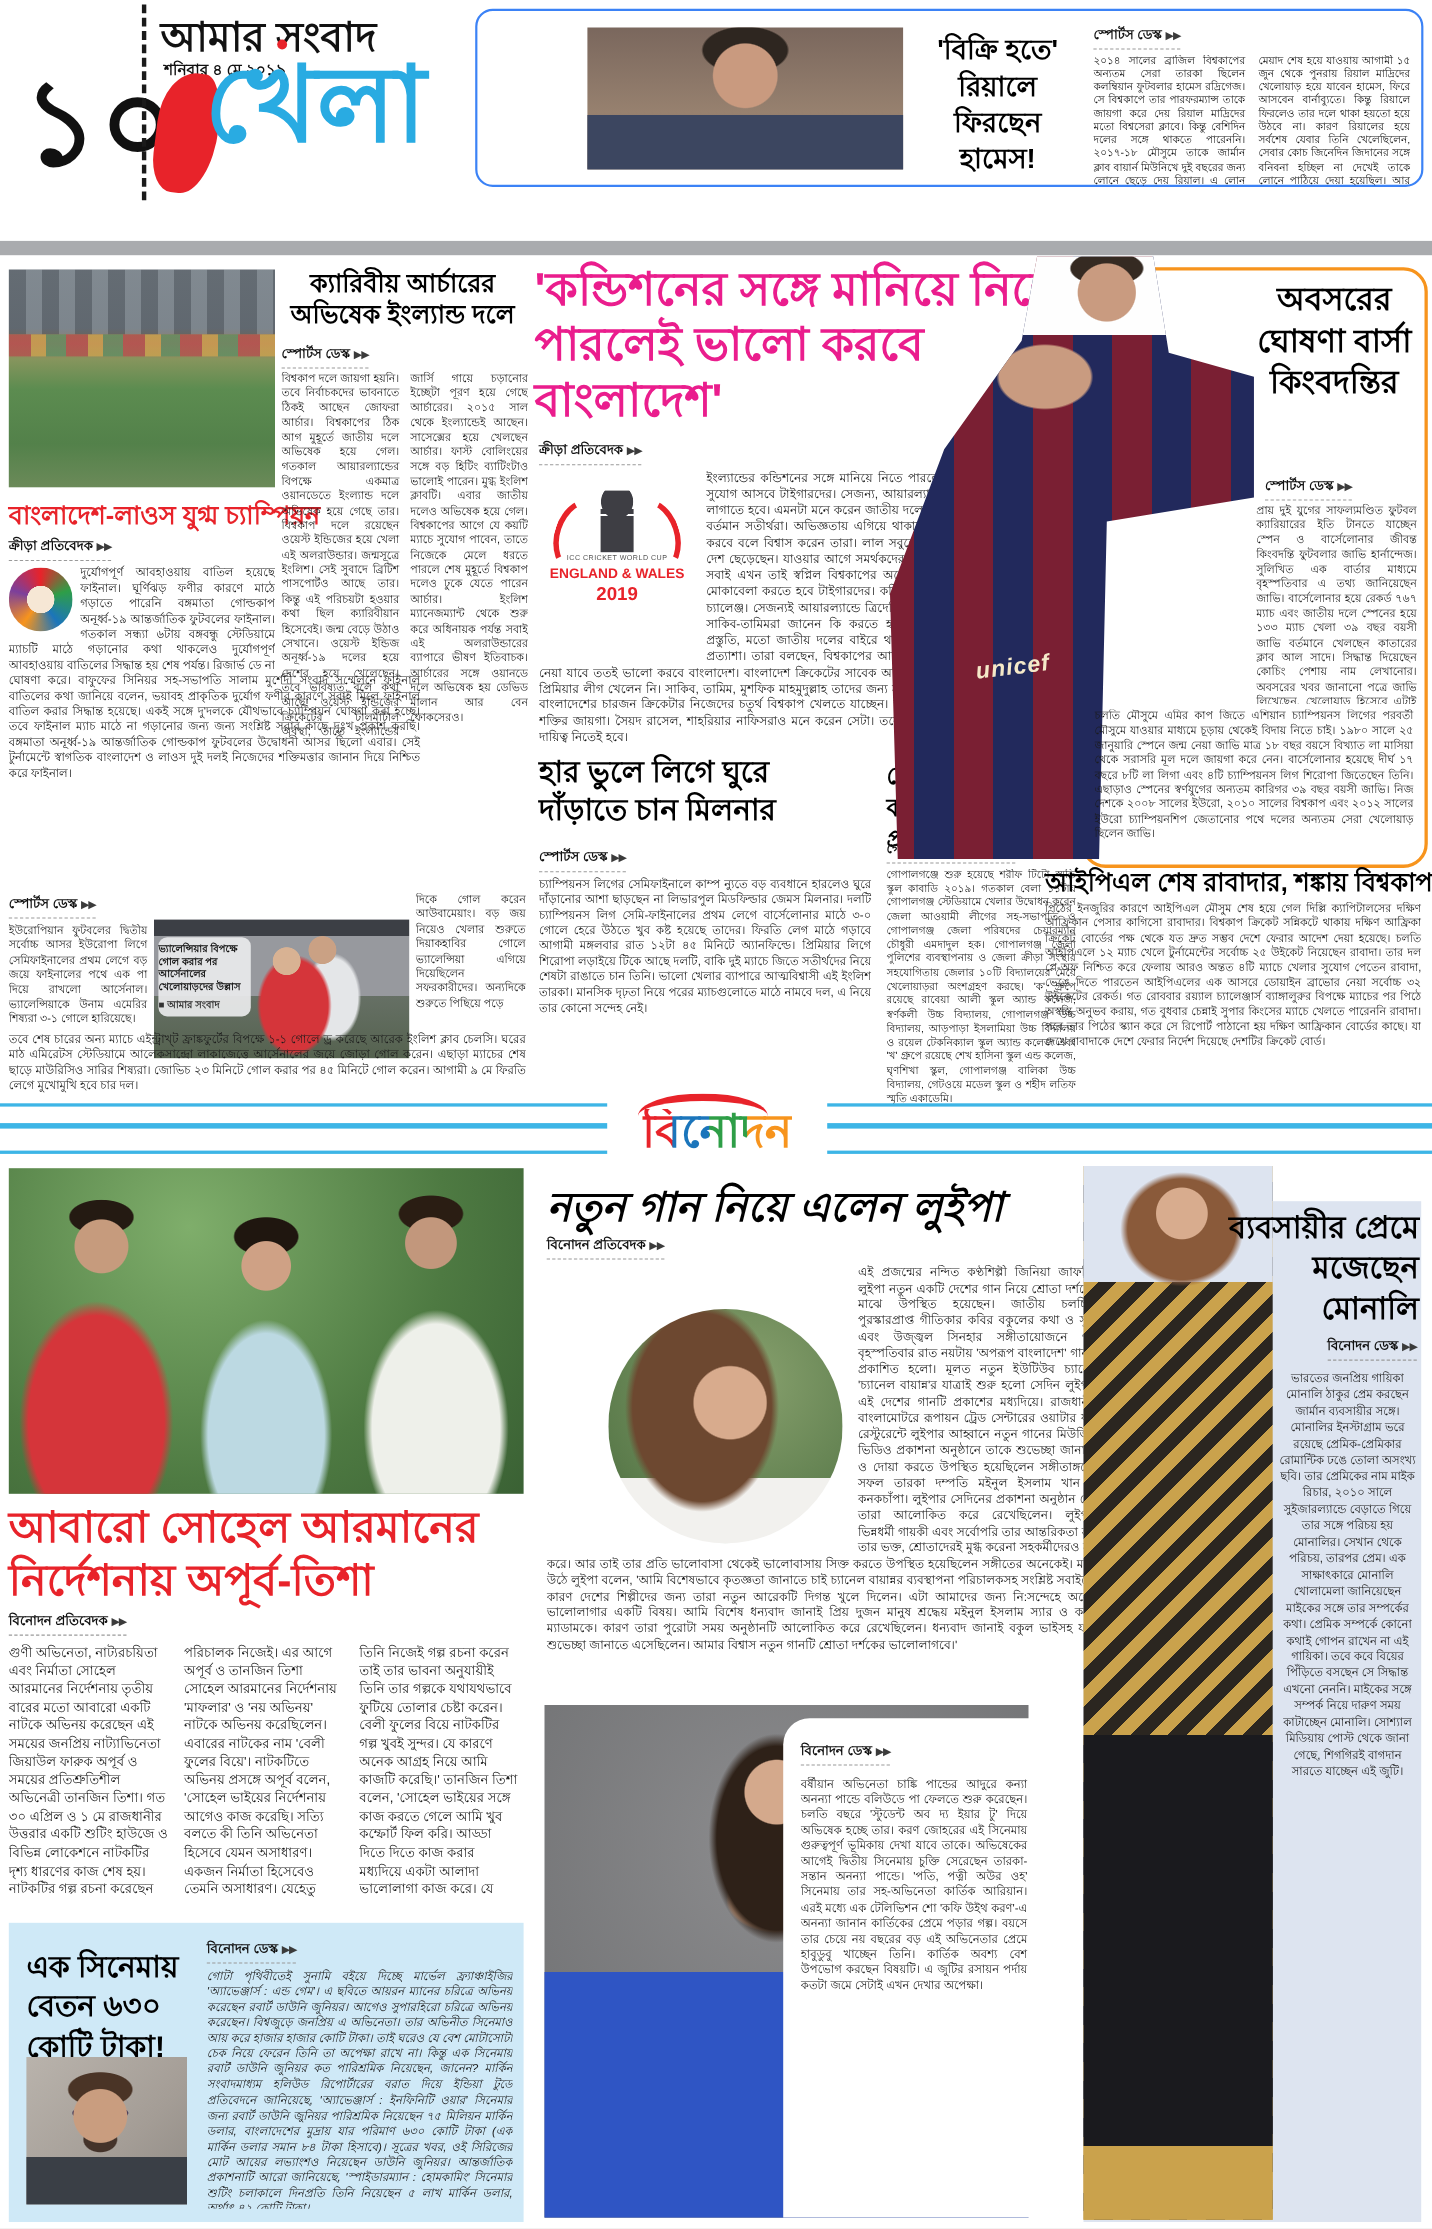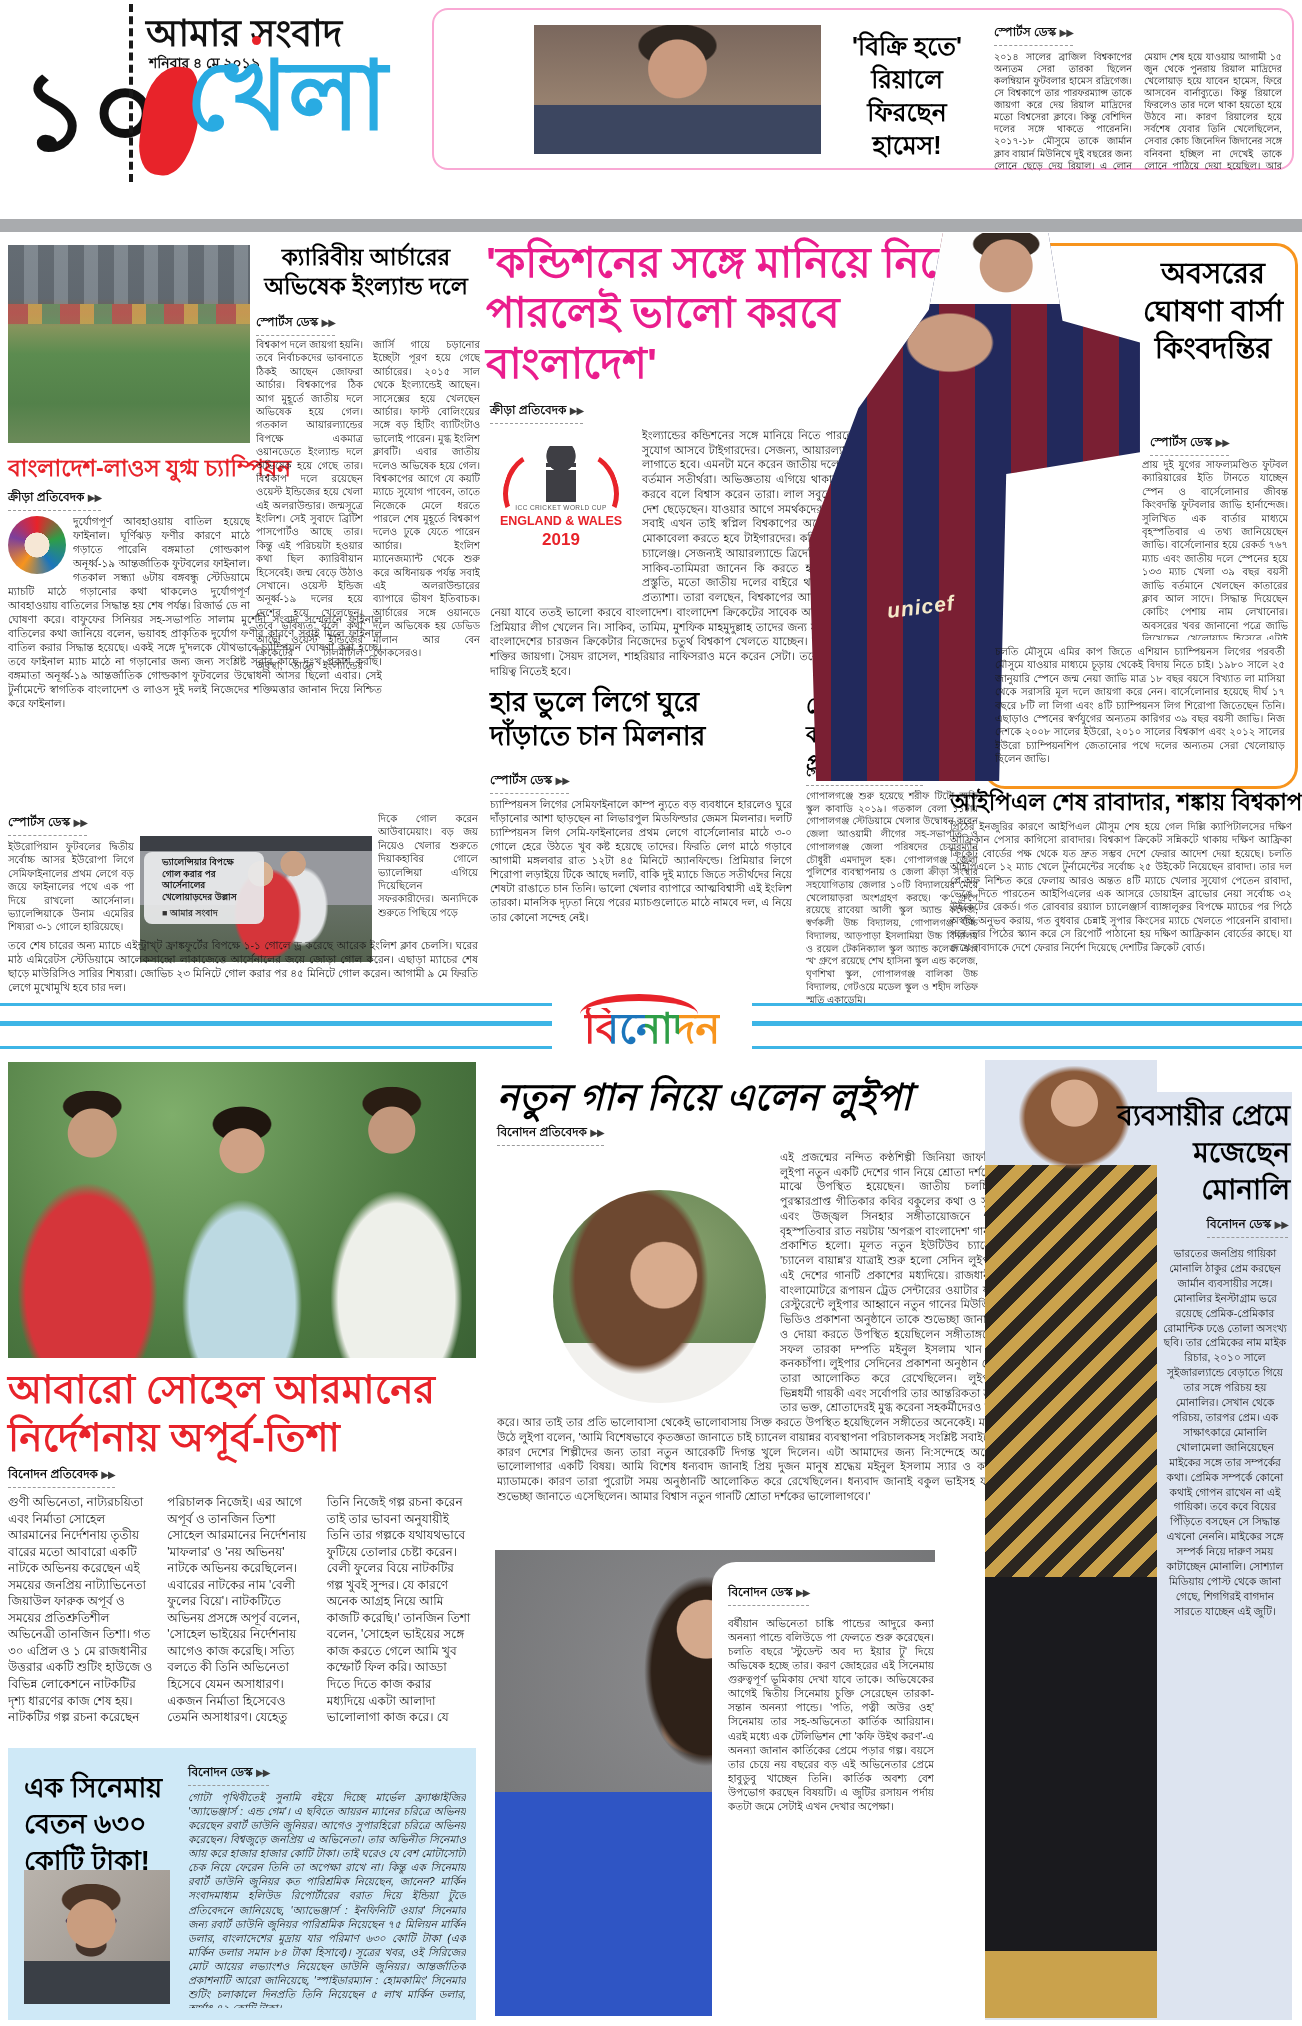--- a/index.html
+++ b/index.html
@@ -15,21 +15,21 @@
   
   #pageno{left:20px;top:58px;font-size:108px;font-weight:bold;line-height:1;}
   #mast-divider{left:129px;top:4px;height:178px;width:0;border-left:4px dashed #1a1a1a;}
   #mast-title{left:146px;top:4px;font-size:37px;font-weight:800;letter-spacing:0;}
   #mast-dot{left:252px;top:36px;width:9px;height:9px;background:#e8232a;border-radius:50%;}
   #mast-date{left:149px;top:52px;font-size:14px;font-weight:bold;}
   #khela{left:136px;top:62px;width:262px;height:122px;}
   #khela .swoosh{position:absolute;left:6px;top:4px;width:56px;height:110px;background:#e8232a;
      border-radius:65% 35% 60% 40% / 50% 50% 65% 35%;transform:rotate(7deg);}
   #khela .ktext{position:absolute;left:50px;top:-14px;font-size:96px;font-weight:800;color:#29abe2;line-height:1;}
-  #top-box{left:432px;top:8px;width:858px;height:158px;border:2px solid #f9a8d4;border-radius:16px;}
+  #top-box{left:432px;top:8px;width:858px;height:158px;border:2px solid #3b82f6;border-radius:16px;}
   #james-photo{left:100px;top:15px;width:287px;height:129px;background:
      radial-gradient(circle 30px at 50% 34%,#c99a7f 96%,rgba(0,0,0,0)),
      radial-gradient(ellipse 40px 22px at 50% 16%,#2e2620 95%,rgba(0,0,0,0)),
      linear-gradient(180deg,rgba(0,0,0,0) 62%,#3c4660 62%),
      linear-gradient(180deg,#7a675d,#97816f 60%,#6e5d52);}
   #hames-headline{left:398px;top:20px;width:150px;font-size:25px;text-align:center;line-height:1.32;}
   #hames-right{left:560px;top:12px;width:288px;}
   #hames-cols{margin-top:5px;column-count:2;column-gap:12px;font-size:9.5px;line-height:1.27;
       height:128px;overflow:hidden;text-align:justify;}
   #graybar{left:0;top:219px;width:1302px;height:13px;background:#a9abae;}
@@ -50,21 +50,21 @@
   #arsenal-headline{left:4px;top:736px;width:480px;font-size:43px;white-space:nowrap;line-height:1.1;}
   #arsenal-byline{left:8px;top:812px;}
   #arsenal-col1{left:8px;top:840px;width:126px;height:162px;font-size:10px;}
   #arsenal-photo{left:140px;top:836px;width:232px;height:126px;background:
      radial-gradient(circle 13px at 52% 30%,#d8b293 95%,rgba(0,0,0,0)),
      radial-gradient(circle 13px at 66% 22%,#caa184 95%,rgba(0,0,0,0)),
      radial-gradient(ellipse 34px 46px at 55% 62%,#d5353a 90%,rgba(0,0,0,0)),
      radial-gradient(ellipse 26px 40px at 70% 56%,#e4e6e8 88%,rgba(0,0,0,0)),
      linear-gradient(180deg,#3c3f45 0 12%,#97999e 12% 55%,#667065 55%,#55624f 100%);}
   #arsenal-caption{position:absolute;left:4px;top:16px;width:84px;background:#e8eaebee;border-radius:8px;
-     padding:5px 18px;font-size:9px;font-weight:bold;line-height:1.3;}
+     padding:5px 0;font-size:9px;font-weight:bold;line-height:1.3;}
   #arsenal-caption .credit{display:block;margin-top:4px;font-weight:bold;color:#333;}
   #arsenal-col2{left:378px;top:812px;width:100px;height:122px;font-size:10px;}
   #arsenal-bottom{left:8px;top:938px;width:470px;height:62px;}
   #archer-headline{left:254px;top:243px;width:224px;font-size:23px;text-align:center;line-height:1.28;}
   #archer-byline{left:256px;top:312px;}
   #archer-body{left:256px;top:338px;width:224px;height:380px;font-size:10px;column-count:2;column-gap:10px;}
   #cond-headline{left:486px;top:238px;width:486px;font-size:42px;color:#ea1d8d;line-height:1.2;}
   #cond-byline{left:490px;top:400px;}
   #cond-body{left:490px;top:428px;width:480px;height:252px;font-size:11px;}
   #wc-logo{float:left;width:142px;height:158px;margin:12px 10px 4px 0;background:#fff;text-align:center;position:relative;}

